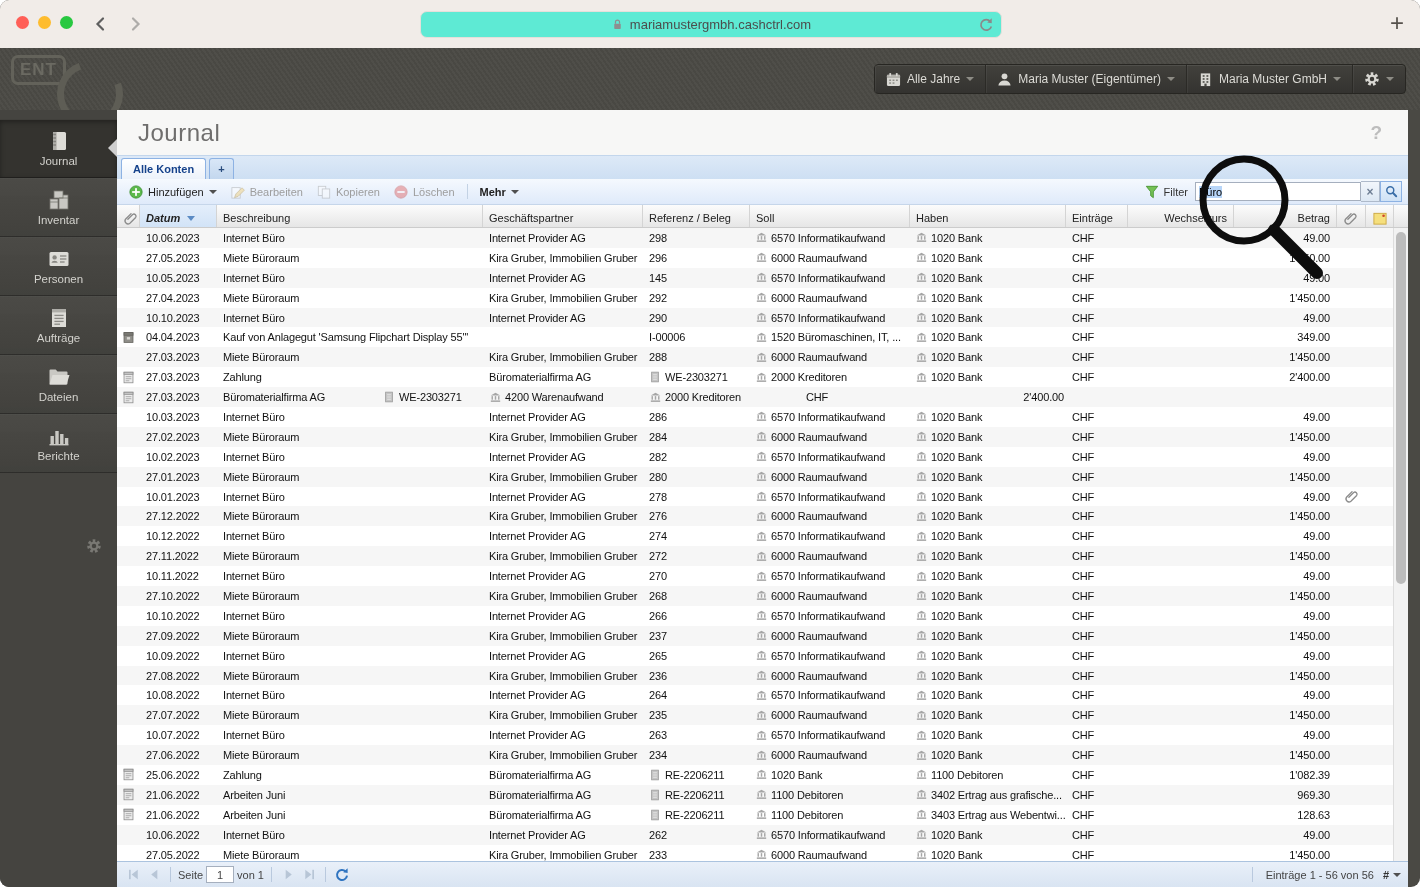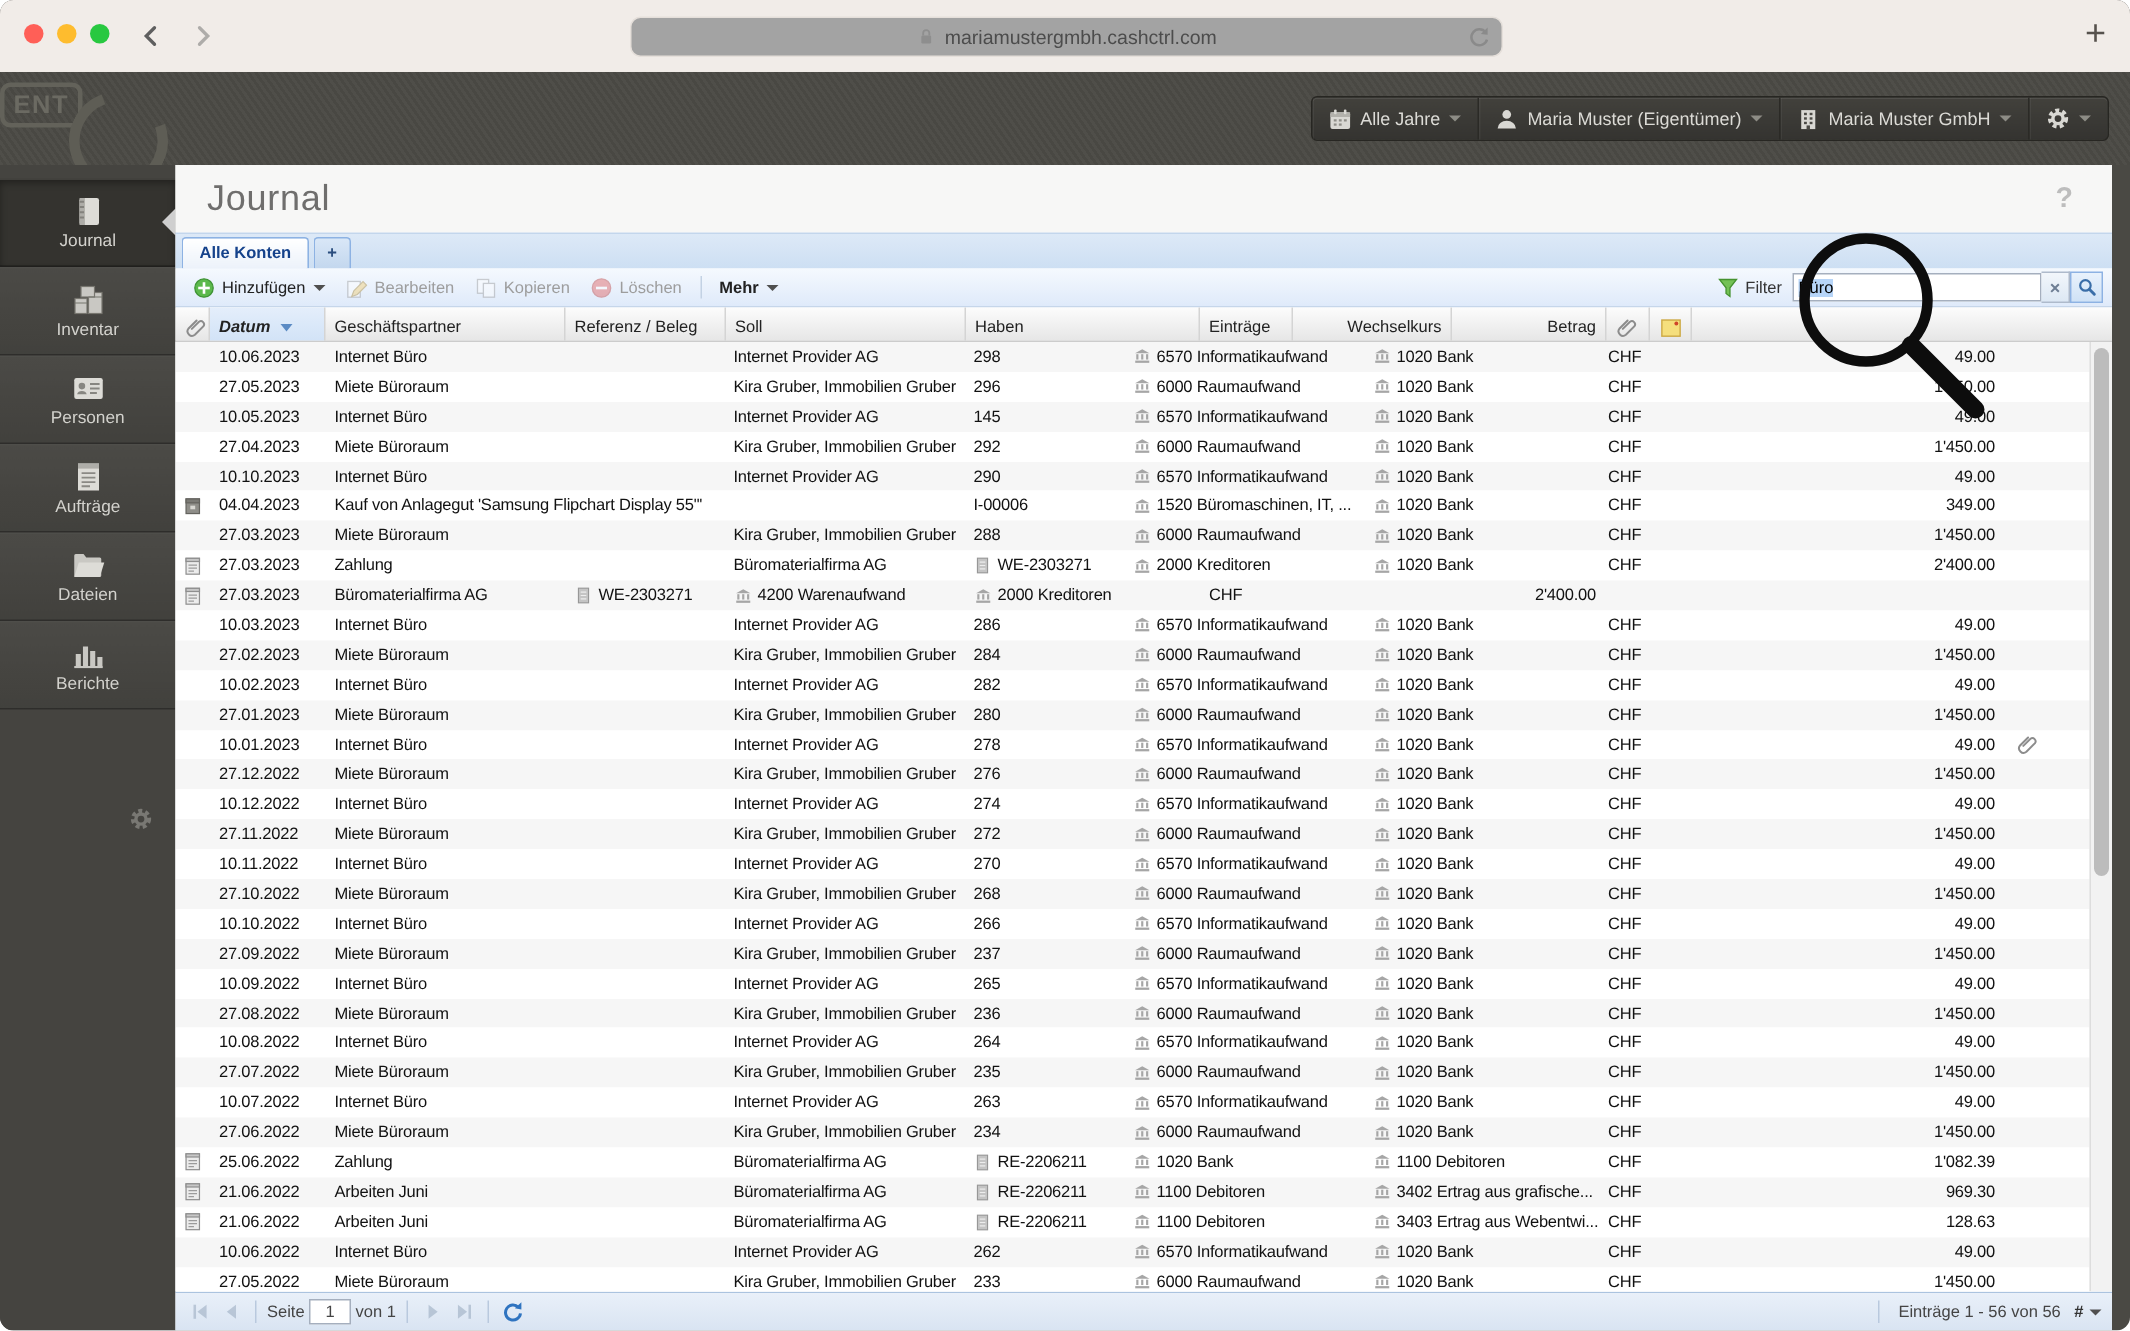--- a/index.html
+++ b/index.html
@@ -6,28 +6,28 @@
   body{width:1420px;height:887px;font-family:"Liberation Sans",sans-serif;-webkit-font-smoothing:antialiased;}
   .window{position:relative;width:1420px;height:887px;border-radius:9px;overflow:hidden;background:#4a4944;}
 
   
   .chrome{position:absolute;top:0;left:0;right:0;height:48px;background:#f1ece8;border-bottom:1px solid #d9d3ce;}
   .lights{position:absolute;left:16px;top:16px;display:flex;gap:9px;}
   .dot{width:13px;height:13px;border-radius:50%;}
   .dot.r{background:#ff5f57;}.dot.y{background:#febc2e;}.dot.g{background:#28c840;}
   .navarrow{position:absolute;top:11px;width:26px;height:26px;display:flex;align-items:center;justify-content:center;}
   .nav-back{left:88px;}.nav-fwd{left:122px;opacity:.45;}
-  .urlbar{position:absolute;left:420px;top:11px;width:580px;height:25px;background:#a3a3a3;border:1px solid #e5dfda;border-radius:7px;display:flex;align-items:center;justify-content:center;gap:6px;font-size:13px;color:#4c4c4c;}
+  .urlbar{position:absolute;left:420px;top:11px;width:580px;height:25px;background:#5eead4;border:1px solid #e5dfda;border-radius:7px;display:flex;align-items:center;justify-content:center;gap:6px;font-size:13px;color:#4c4c4c;}
   .urlbar .reload{position:absolute;right:7px;top:4px;}
   .newtab{position:absolute;right:16px;top:8px;font-size:24px;font-weight:300;color:#56514c;line-height:30px;}
 
   
   .appheader{position:absolute;top:48px;left:0;right:0;height:62px;background:#4b4a45;overflow:hidden;}
   .texture{background-image:repeating-linear-gradient(55deg,rgba(255,255,255,.025) 0 2px,rgba(0,0,0,.03) 2px 4px);}
-  .entlogo{position:absolute;left:0;top:7px;color:#6b6a62;}
+  .entlogo{position:absolute;left:11px;top:7px;color:#6b6a62;}
   .entbox{display:inline-block;border:3px solid #63625a;border-radius:7px;padding:2px 6px;font-size:17px;font-weight:bold;letter-spacing:1px;}
   .entswoosh{position:absolute;left:46px;top:6px;width:52px;height:52px;border:7px solid #5e5d55;border-radius:50%;border-top-color:transparent;transform:rotate(25deg);}
   .hdr-group{position:absolute;right:14px;top:16px;height:28px;display:flex;align-items:stretch;border:1px solid #272622;border-radius:4px;background:linear-gradient(#42413c,#343330);box-shadow:inset 0 1px 0 rgba(255,255,255,.08);}
   .hdr-btn{display:flex;align-items:center;gap:6px;padding:0 11px;color:#dcdbd6;font-size:12px;border-right:1px solid #2b2a26;box-shadow:inset 1px 0 0 rgba(255,255,255,.05);cursor:default;white-space:nowrap;}
   .hdr-btn:last-child{border-right:none;}
   .caret{width:0;height:0;border-left:4px solid transparent;border-right:4px solid transparent;border-top:4px solid #8d8c85;}
   .caret.dark{border-top-color:#4f4f4f;}
 
   
   .sidebar{position:absolute;top:110px;left:0;width:117px;bottom:0;background:#454440;}
@@ -382,20 +382,23 @@
           <span class="icn">
             <svg width="15" height="15" viewBox="0 0 16 16" xmlns="http://www.w3.org/2000/svg">
               <path d="M5.2 8.8 L10.3 3.7 a2.3 2.3 0 0 1 3.2 3.2 L7.4 13 a3.2 3.2 0 0 1 -4.5 -4.5 L8.6 2.8" fill="none" stroke="#8c8c8c" stroke-width="1.4" stroke-linecap="round"></path>
             </svg>
           </span>
         </div>
         <div class="hcell sorted" style="width: 77px; flex: 0 0 77px;">
           <span>Datum</span>
           <span class="sortcaret"></span>
         </div>
+        <div class="hcell" style="width: 266px; flex: 0 0 266px;">
+          <span>Beschreibung</span>
+        </div>
         <div class="hcell" style="width: 160px; flex: 0 0 160px;">
           <span>Geschäftspartner</span>
         </div>
         <div class="hcell" style="width: 107px; flex: 0 0 107px;">
           <span>Referenz / Beleg</span>
         </div>
         <div class="hcell" style="width: 160px; flex: 0 0 160px;">
           <span>Soll</span>
         </div>
         <div class="hcell" style="width: 156px; flex: 0 0 156px;">

